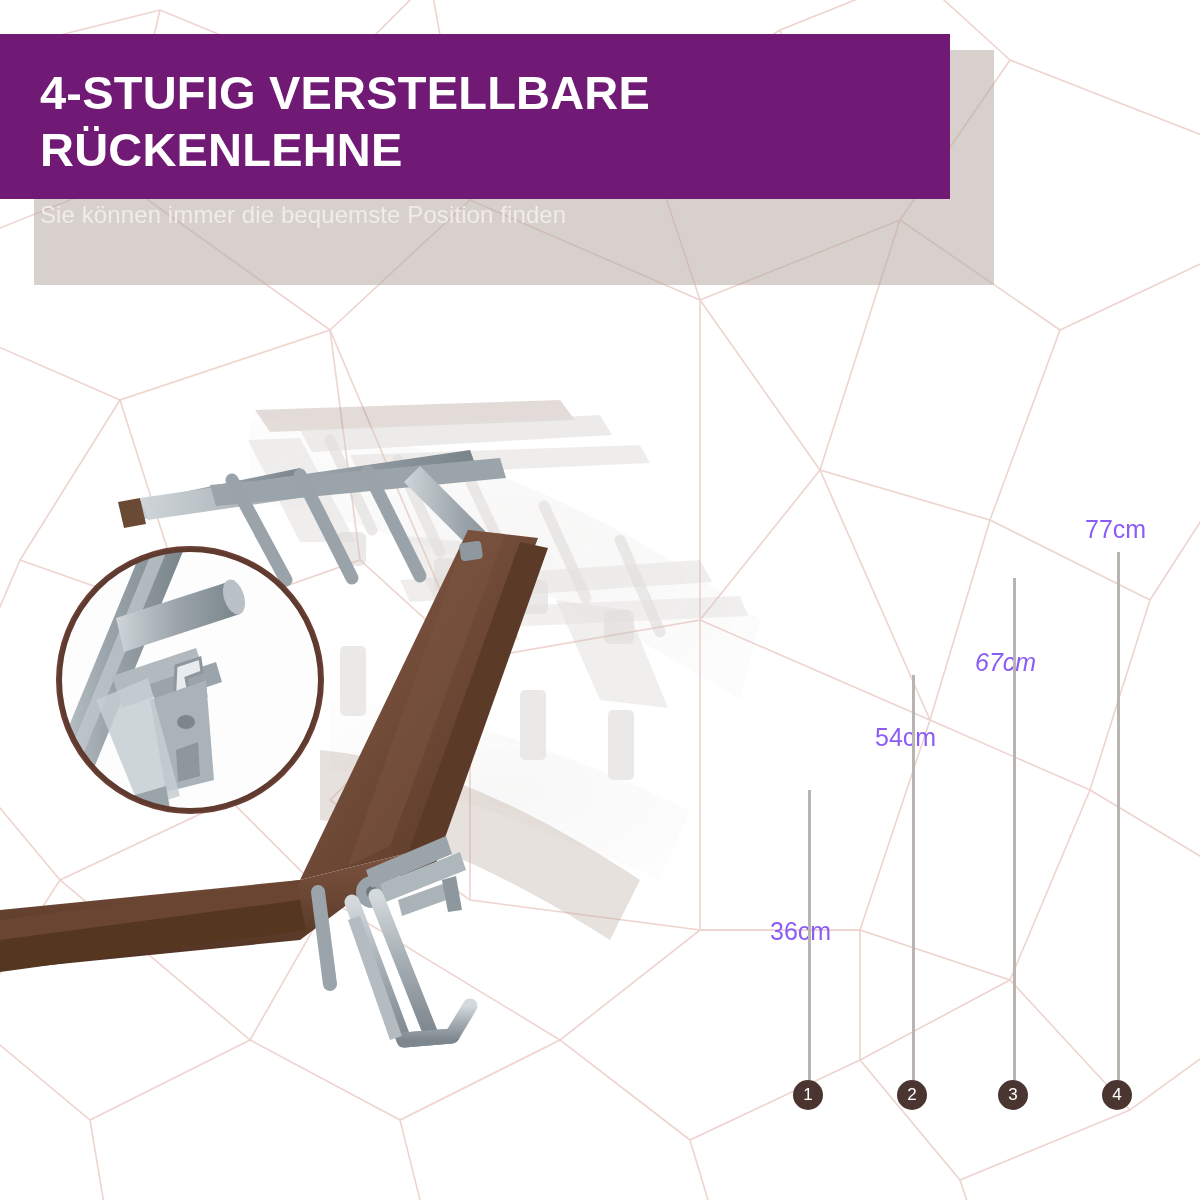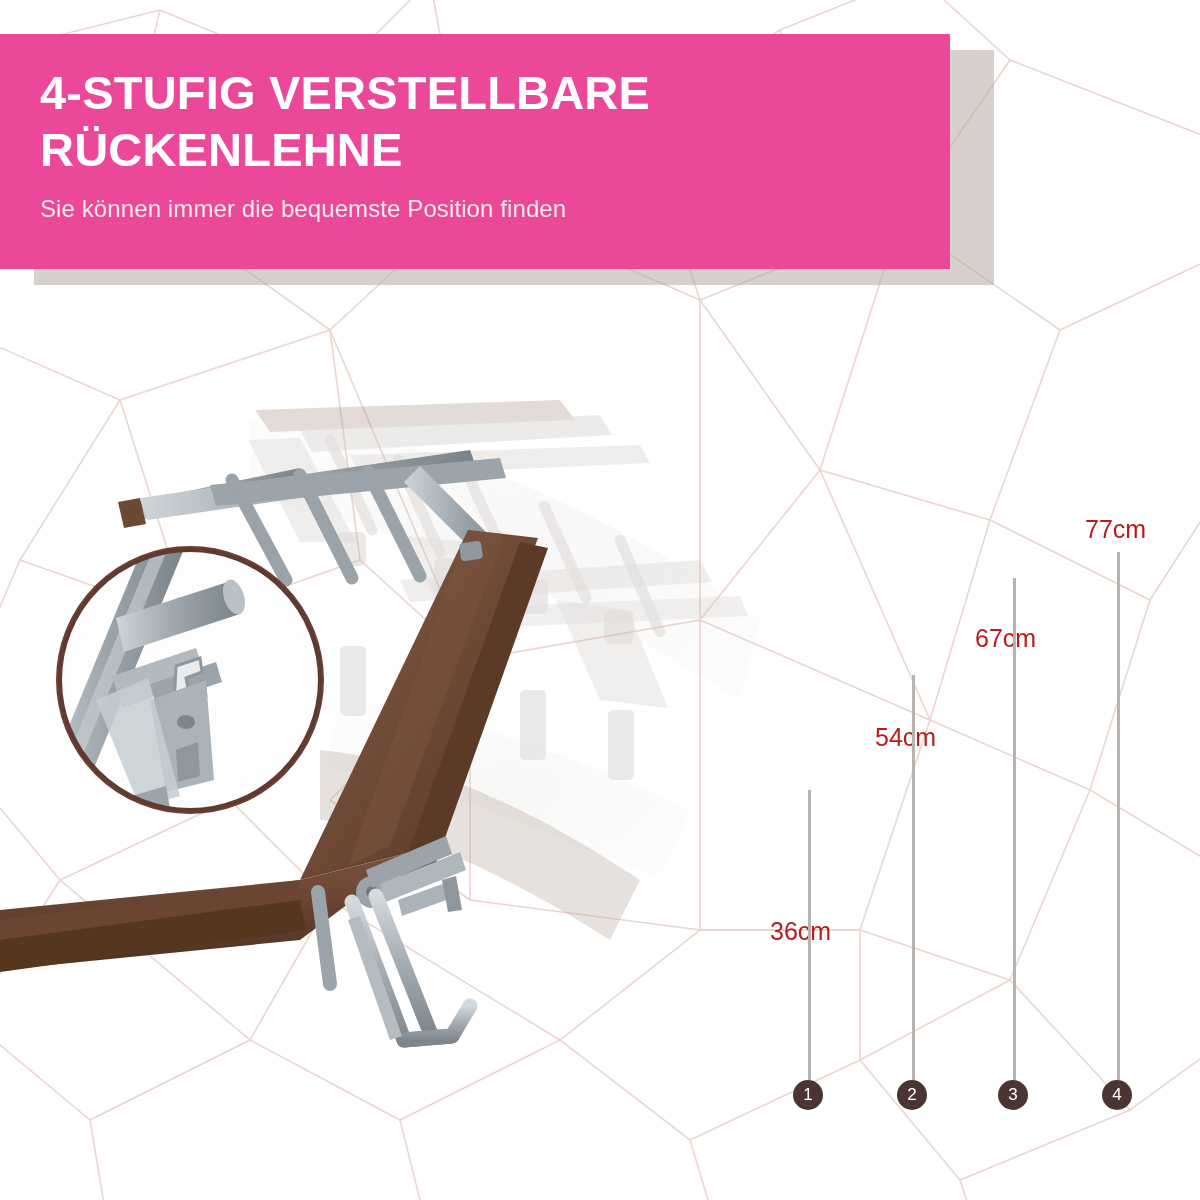--- a/index.html
+++ b/index.html
@@ -14,42 +14,42 @@
 
   
   .bg-pattern { position:absolute; inset:0; z-index:0; }
 
   
   .banner-shadow {
     position:absolute; left:34px; top:50px; width:960px; height:235px;
     background:#b7a9a2; opacity:.55; z-index:2;
   }
   .banner {
-    position:absolute; left:0px; top:34px; width:950px; height:235px;
-    background:#ec4899; z-index:3;
+    position:absolute; left:0px; top:34px; width:950px; height:165px;
+    background:#701a75; z-index:3;
     box-sizing:border-box;
     padding:30px 40px 0 40px;
   }
   .banner h1 {
     margin:0; color:#ffffff;
     font-size:47px; line-height:1.22; font-weight:bold;
     letter-spacing:.2px; text-transform:uppercase;
   }
   .banner .sub {
-    margin-top:16px; color:#f1ece9;
+    margin-top:22px; color:#f1ece9;
     font-size:24px; font-weight:normal; letter-spacing:.1px;
   }
 
   
   .photo { position:absolute; left:0; top:280px; width:800px; height:800px; z-index:4; }
 
   
   .measures { position:absolute; left:760px; top:500px; width:440px; height:640px; z-index:5; }
   .m-label {
-    position:absolute; color:#b91c1c; font-size:25px; white-space:nowrap;
+    position:absolute; color:#8b5cf6; font-size:25px; white-space:nowrap;
   }
   .m-line { position:absolute; width:3px; background:#b9b4b0; }
   .m-dot {
     position:absolute; width:30px; height:30px; border-radius:50%;
     background:#4a3530; color:#fff; font-size:17px;
     display:flex; align-items:center; justify-content:center;
   }
 </style>
 </head>
 <body>
@@ -272,21 +272,21 @@
   <div class="measures">
 
     <div class="m-label" style="left:10px; top:417px;">36cm</div>
     <div class="m-line" style="left:48px; top:290px; height:290px;"></div>
     <div class="m-dot" style="left:33px; top:580px;">1</div>
 
     <div class="m-label" style="left:115px; top:223px;">54cm</div>
     <div class="m-line" style="left:152px; top:175px; height:405px;"></div>
     <div class="m-dot" style="left:137px; top:580px;">2</div>
 
-    <div class="m-label" style="left:215px; top:124px;">67cm</div>
+    <div class="m-label" style="left:215px; top:148px;font-style:italic;">67cm</div>
     <div class="m-line" style="left:253px; top:78px; height:502px;"></div>
     <div class="m-dot" style="left:238px; top:580px;">3</div>
 
     <div class="m-label" style="left:325px; top:15px;">77cm</div>
     <div class="m-line" style="left:357px; top:52px; height:528px;"></div>
     <div class="m-dot" style="left:342px; top:580px;">4</div>
   </div>
 
 </div>
 

